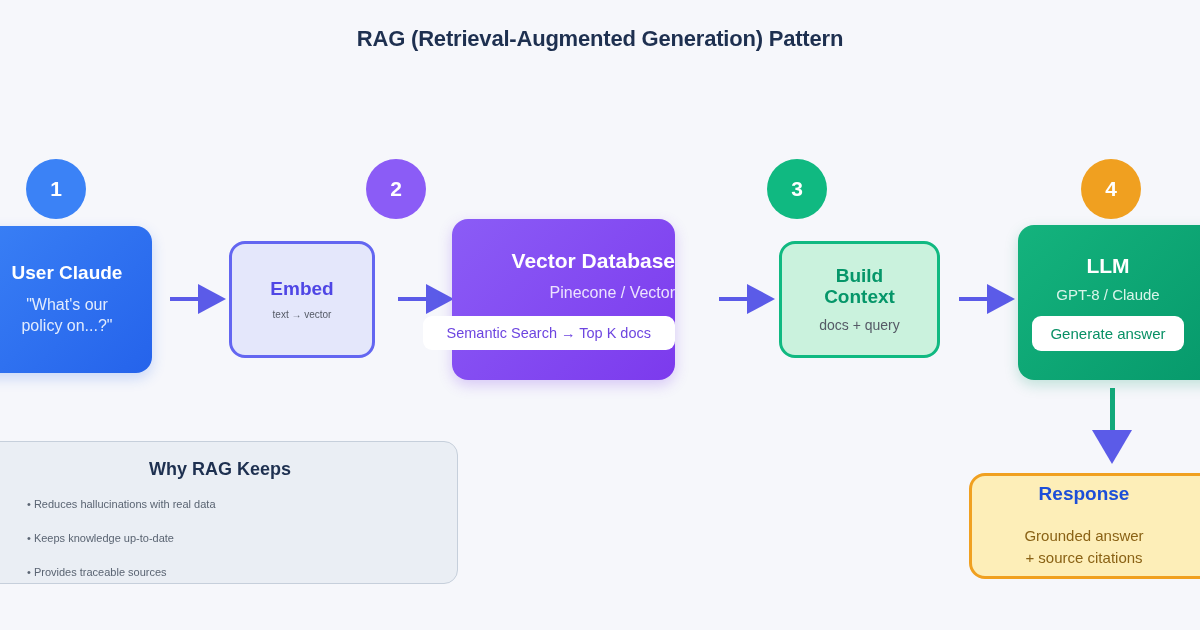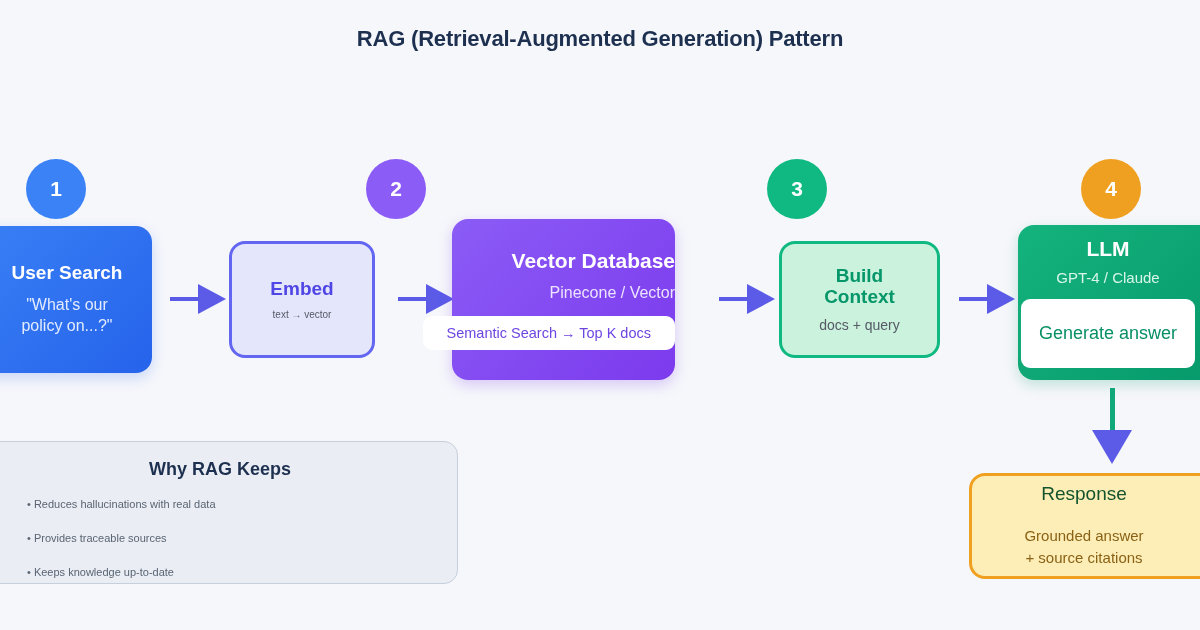--- a/index.html
+++ b/index.html
@@ -95,30 +95,30 @@
 
   
   #node-llm {
     left:1018px; top:225px; width:240px; height:155px;
     background:linear-gradient(135deg,#14b37d 0%,#059669 100%);
     box-shadow:0 5px 14px rgba(5,150,105,0.22);
     padding-right:60px;
   }
   #node-llm .node-title { color:#ffffff; font-size:21px; margin-bottom:7px; }
   #node-llm .node-sub   { color:#d9f5ea; font-size:15px; margin-bottom:11px; }
-  #node-llm .node-chip  { color:#089065; font-size:18px; padding:24px 18px; }
+  #node-llm .node-chip  { color:#089065; font-size:15px; padding:9px 18px; }
 
   
   #node-response {
     left:969px; top:473px; width:258px; height:106px;
     background:#fdeeb8;
     border:3px solid #f0a020;
     padding-right:28px;
   }
-  #node-response .node-title { color:#14532d; font-size:19px; font-weight:normal; margin-bottom:20px; }
+  #node-response .node-title { color:#1d4ed8; font-size:19px; font-weight:bold; margin-bottom:20px; }
   #node-response .node-sub   { color:#8a6215; font-size:15px; line-height:1.45; }
 
   
   .arrow-h {
     position:absolute;
     height:36px;
     z-index:3;
     display:flex;
     align-items:center;
   }
@@ -193,21 +193,21 @@
 <body>
 
 <div id="diagram-title">RAG (Retrieval-Augmented Generation) Pattern</div>
 
 <div class="step-badge" id="badge-1" style="left:26px; top:159px; background:#3b82f6;">1</div>
 <div class="step-badge" id="badge-2" style="left:366px; top:159px; background:#8b5cf6;">2</div>
 <div class="step-badge" id="badge-3" style="left:767px; top:159px; background:#10b981;">3</div>
 <div class="step-badge" id="badge-4" style="left:1081px; top:159px; background:#f0a020;">4</div>
 
 <div class="node" id="node-user-query">
-  <div class="node-title">User Search</div>
+  <div class="node-title">User Claude</div>
   <div class="node-sub" style="white-space:pre-line;">"What's our
 policy on...?"</div>
 </div>
 
 <div class="arrow-h" id="arrow-query-embed">
   <div class="shaft"></div>
   <div class="head"></div>
 </div>
 
 <div class="node" id="node-embed">
@@ -237,33 +237,33 @@
   <div class="node-sub">docs + query</div>
 </div>
 
 <div class="arrow-h" id="arrow-build-llm">
   <div class="shaft"></div>
   <div class="head"></div>
 </div>
 
 <div class="node" id="node-llm">
   <div class="node-title">LLM</div>
-  <div class="node-sub">GPT-4 / Claude</div>
+  <div class="node-sub">GPT-8 / Claude</div>
   <div class="node-chip">Generate answer</div>
 </div>
 
 <div class="arrow-v" id="arrow-llm-response">
   <div class="shaft"></div>
   <div class="head"></div>
 </div>
 
 <div class="node" id="node-response">
   <div class="node-title">Response</div>
   <div class="node-sub" style="white-space:pre-line;">Grounded answer
 + source citations</div>
 </div>
 
 <div id="why-rag-panel">
   <div id="why-rag-title">Why RAG Keeps</div>
   <div class="why-rag-item">• Reduces hallucinations with real data</div>
+  <div class="why-rag-item">• Keeps knowledge up-to-date</div>
   <div class="why-rag-item">• Provides traceable sources</div>
-  <div class="why-rag-item">• Keeps knowledge up-to-date</div>
 </div>
 
 </body></html>

